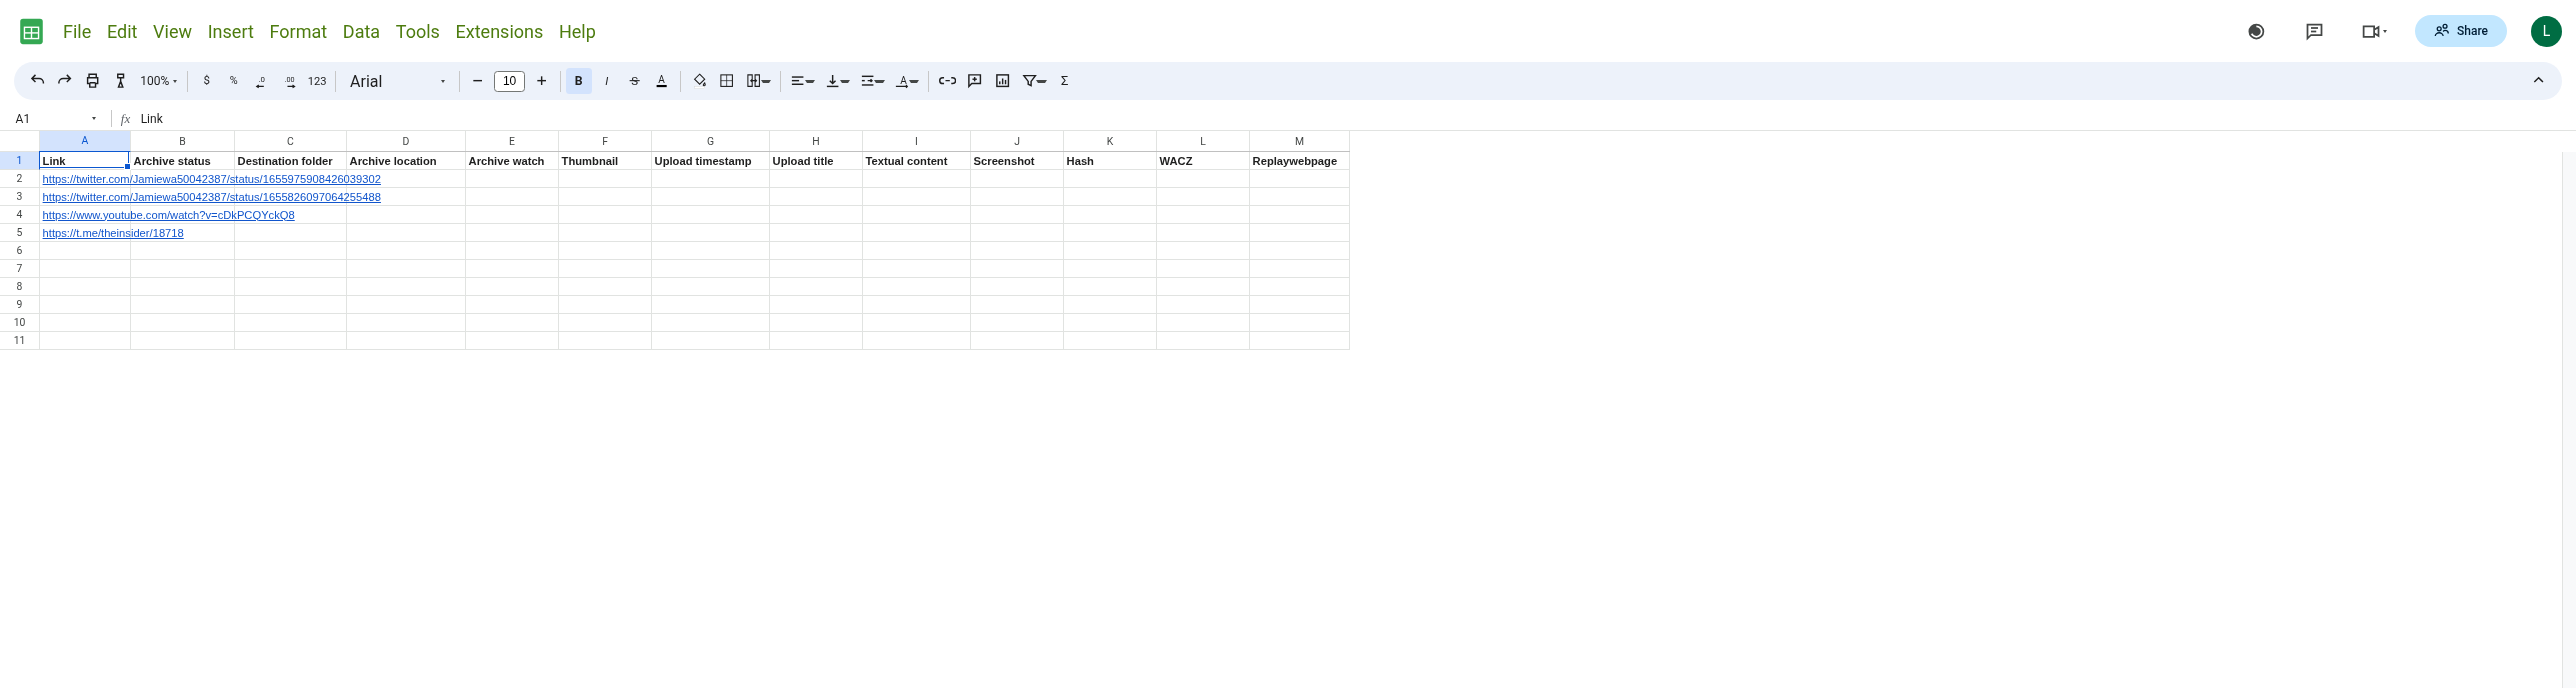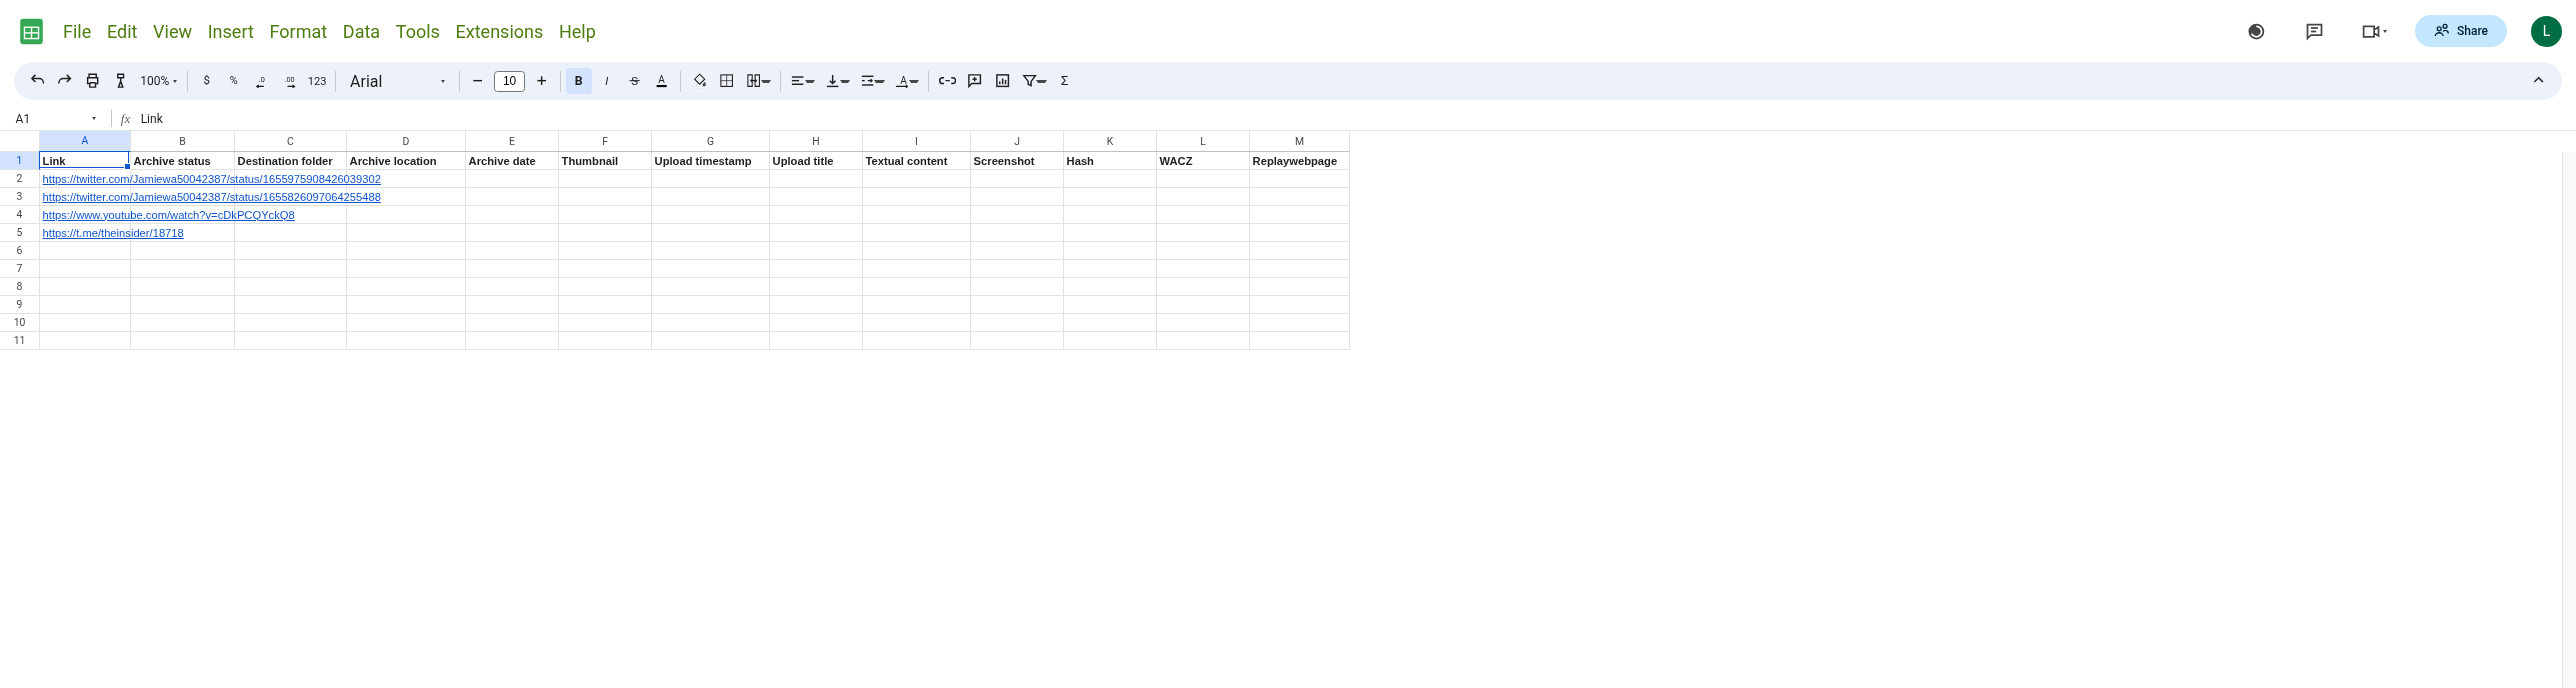--- a/index.html
+++ b/index.html
@@ -356,21 +356,21 @@
             <div class="row-h">9</div>
             <div class="row-h">10</div>
             <div class="row-h">11</div>
           </div>
         <div class="cells">
             <div class="row">
               <div class="cell header-cell" style="width: 91px;">Link</div>
               <div class="cell header-cell" style="width: 104px;">Archive status</div>
               <div class="cell header-cell" style="width: 112px;">Destination folder</div>
               <div class="cell header-cell" style="width: 119px;">Archive location</div>
-              <div class="cell header-cell" style="width: 93px;">Archive date</div>
+              <div class="cell header-cell" style="width: 93px;">Archive watch</div>
               <div class="cell header-cell" style="width: 93px;">Thumbnail</div>
               <div class="cell header-cell" style="width: 118px;">Upload timestamp</div>
               <div class="cell header-cell" style="width: 93px;">Upload title</div>
               <div class="cell header-cell" style="width: 108px;">Textual content</div>
               <div class="cell header-cell" style="width: 93px;">Screenshot</div>
               <div class="cell header-cell" style="width: 93px;">Hash</div>
               <div class="cell header-cell" style="width: 93px;">WACZ</div>
               <div class="cell header-cell" style="width: 100px;">Replaywebpage</div>
             </div>
             <div class="row">

